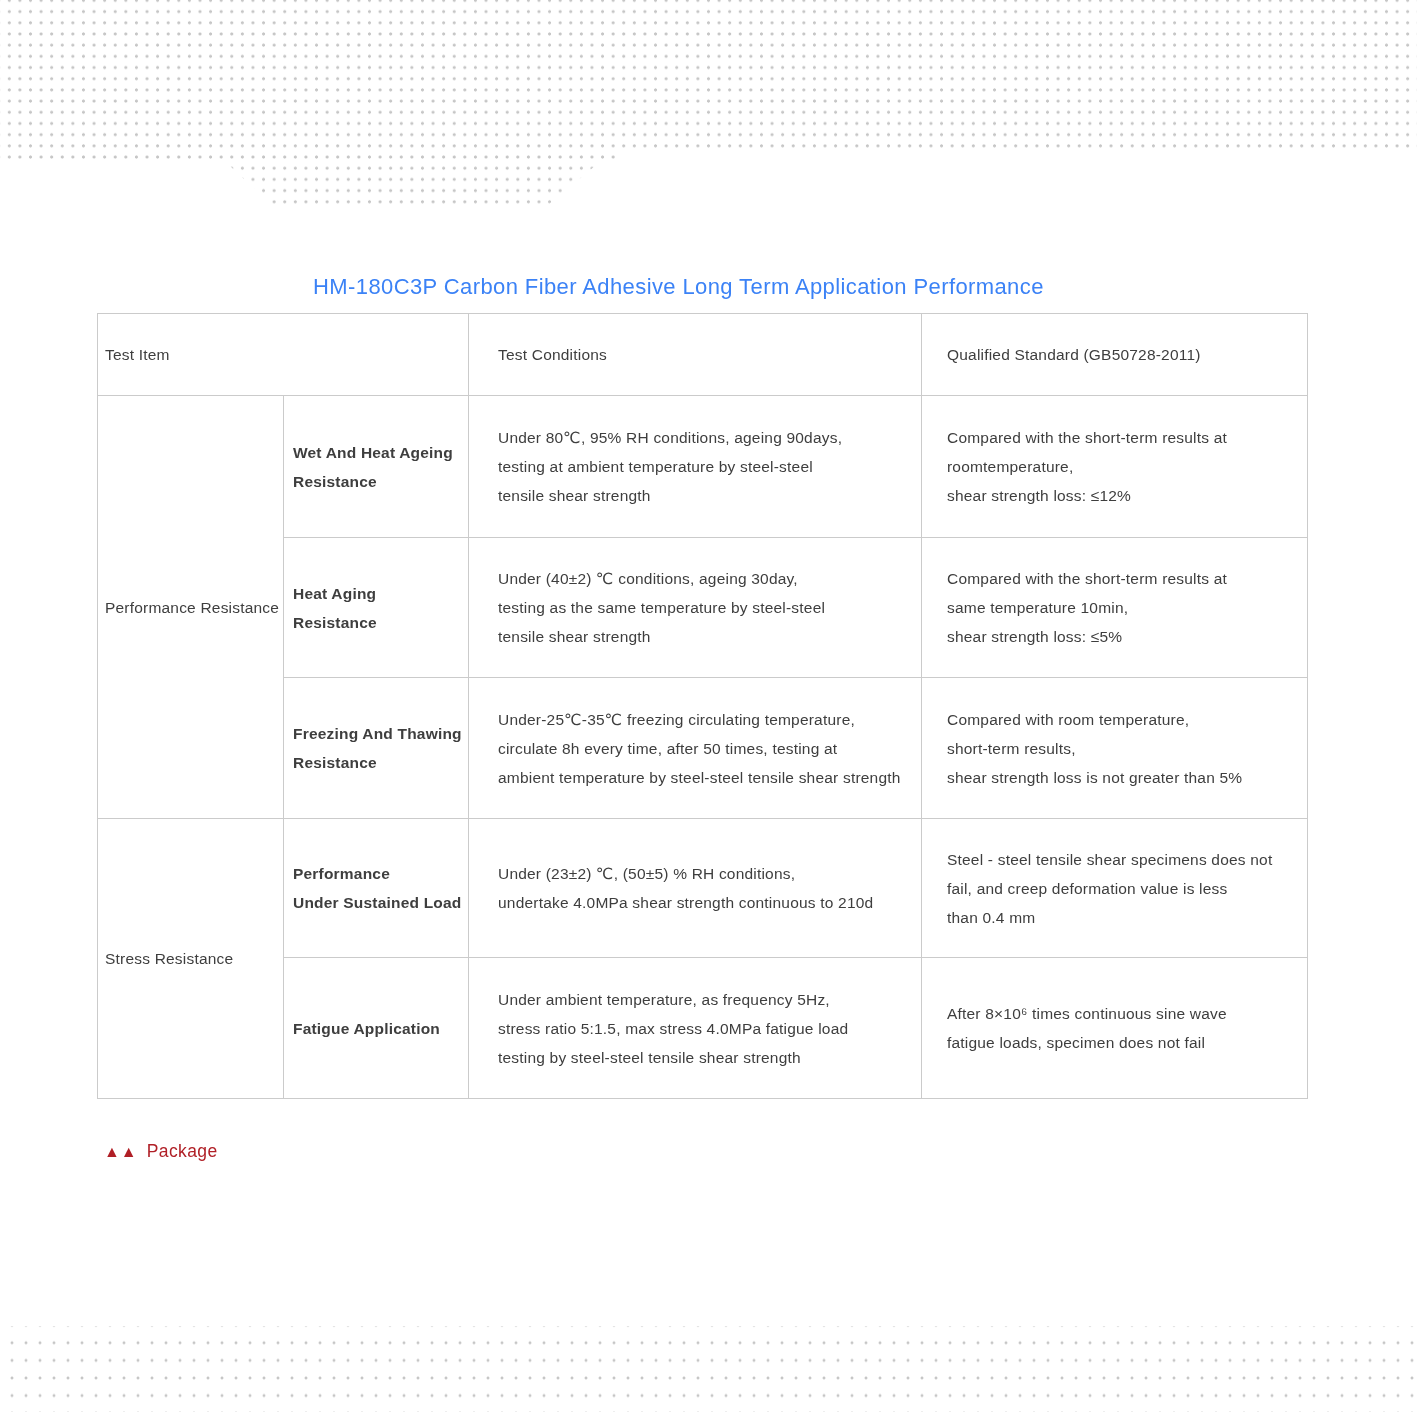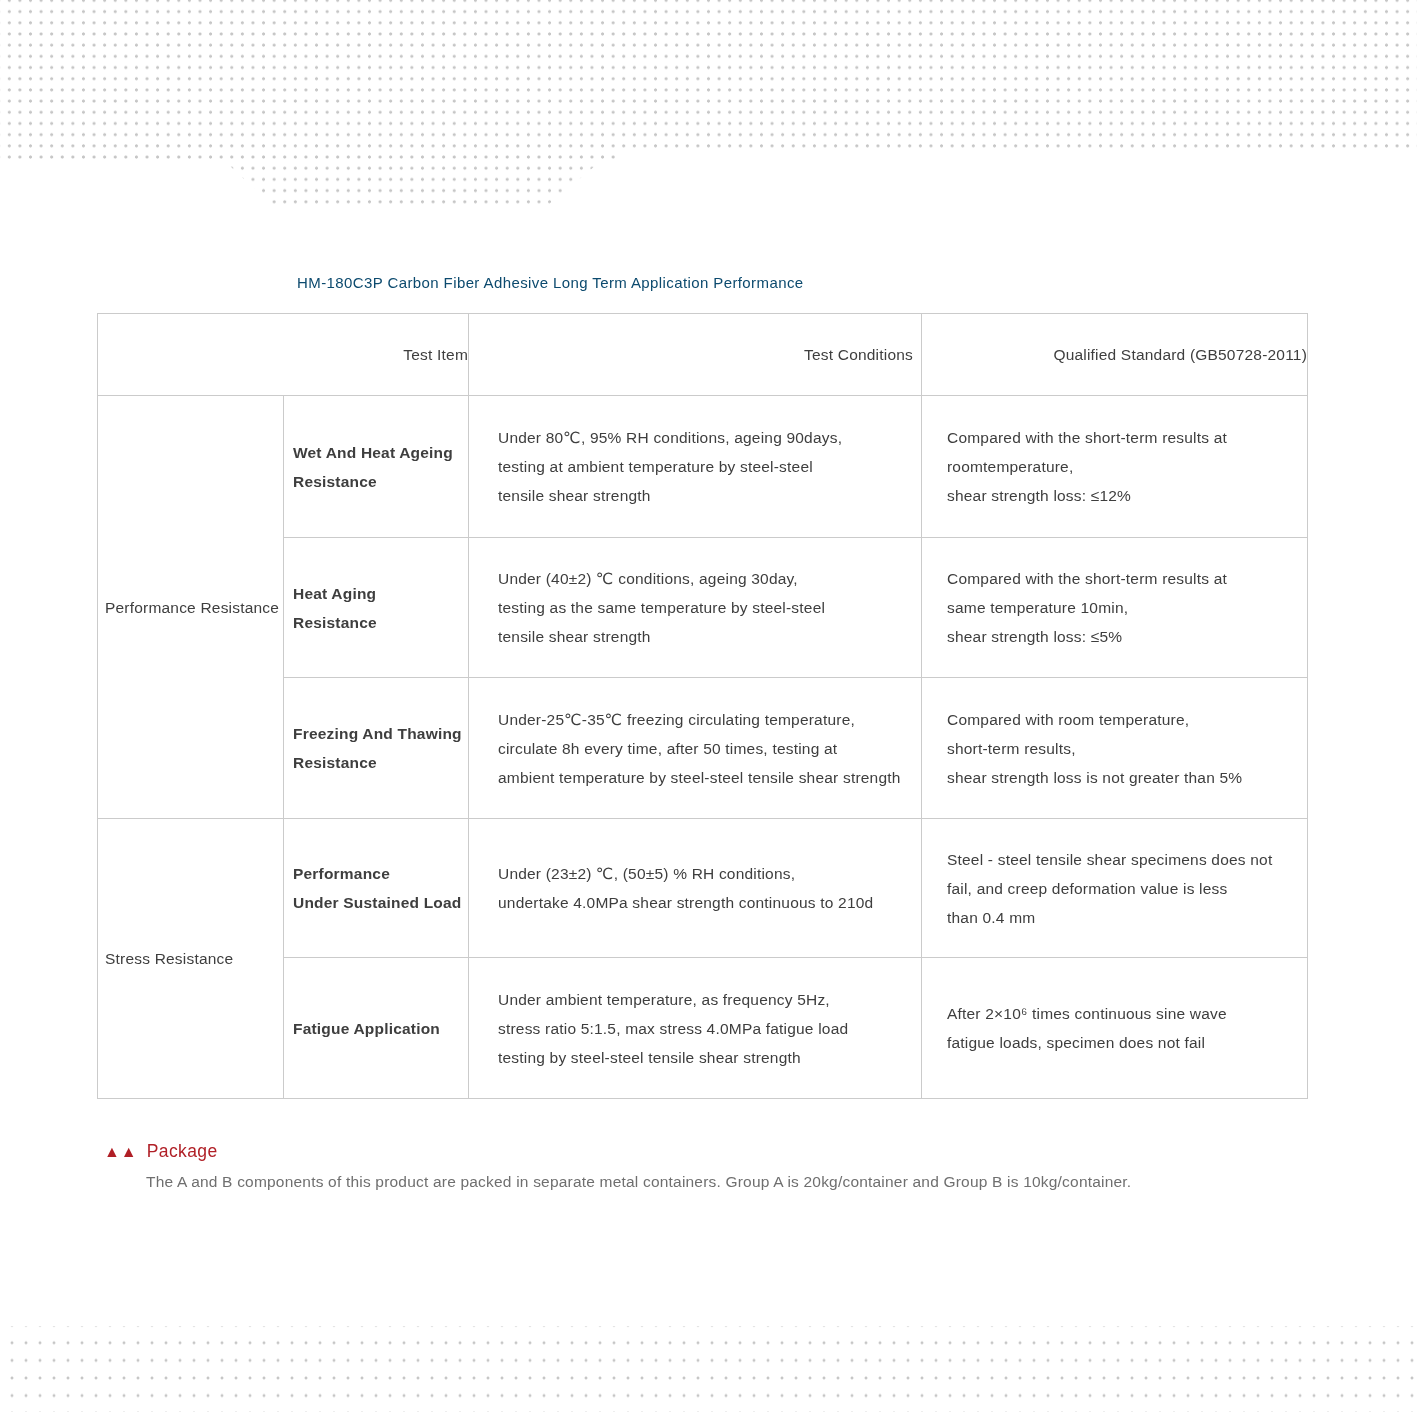--- a/index.html
+++ b/index.html
@@ -25,24 +25,24 @@
   }
   .dots-bottom {
     left: 0; top: 1326px; width: 1417px; height: 86px;
     background-size: 14px 17.6px;
     background-position: 5px 8px;
   }
 
   
   .doc-title {
     position: absolute;
-    left: 297px; top: 274px;
-    font-size: 15px;
+    left: 313px; top: 274px;
+    font-size: 22px;
     letter-spacing: 0.4px;
-    color: #0c4a6e;
+    color: #3b82f6;
   }
 
   
   .table-wrap {
     position: absolute;
     left: 97px; top: 313px;
   }
   table.perf {
     border-collapse: collapse;
     table-layout: fixed;
@@ -58,21 +58,21 @@
     letter-spacing: 0.2px;
   }
   .col-a { width: 186px; }
   .col-b { width: 185px; }
   .col-c { width: 453px; }
   .col-d { width: 386px; }
   td.cell-item-group { padding-left: 7px; }
   td.cell-subitem    { padding-left: 9px;  padding-right: 6px; font-weight: bold; }
   td.cell-cond       { padding-left: 29px; padding-right: 8px; }
   td.cell-std        { padding-left: 25px; }
-  tr.hdr-row  { height: 82px; text-align: right; }
+  tr.hdr-row  { height: 82px; }
   tr.row-1 { height: 142px; }
   tr.row-2 { height: 140px; }
   tr.row-3 { height: 141px; }
   tr.row-4 { height: 139px; }
   tr.row-5 { height: 141px; }
 
   
   .package {
     position: absolute;
     left: 104px; top: 1141px;
@@ -160,26 +160,25 @@
 undertake 4.0MPa shear strength continuous to 210d</td>
         <td class="cell-std">Steel - steel tensile shear specimens does not
 fail, and creep deformation value is less
 than 0.4 mm</td>
       </tr>
       <tr class="row-5">
         <td class="cell-subitem">Fatigue  Application</td>
         <td class="cell-cond">Under ambient temperature, as frequency 5Hz,
 stress ratio 5:1.5, max stress 4.0MPa fatigue load
 testing by steel-steel tensile shear strength</td>
-        <td class="cell-std">After 2×10⁶ times continuous sine wave
+        <td class="cell-std">After 8×10⁶ times continuous sine wave
 fatigue loads, specimen does not fail</td>
       </tr>
     </tbody>
   </table>
 </div>
 
 <div class="package">
   <div class="package-heading">
     <span class="tri-marker">▲▲</span>
     <span>Package</span>
   </div>
-  <div class="package-body">The A and B components of this product are packed in separate metal containers. Group A is 20kg/container and Group B is 10kg/container.</div>
 </div>
 
 </body></html>

